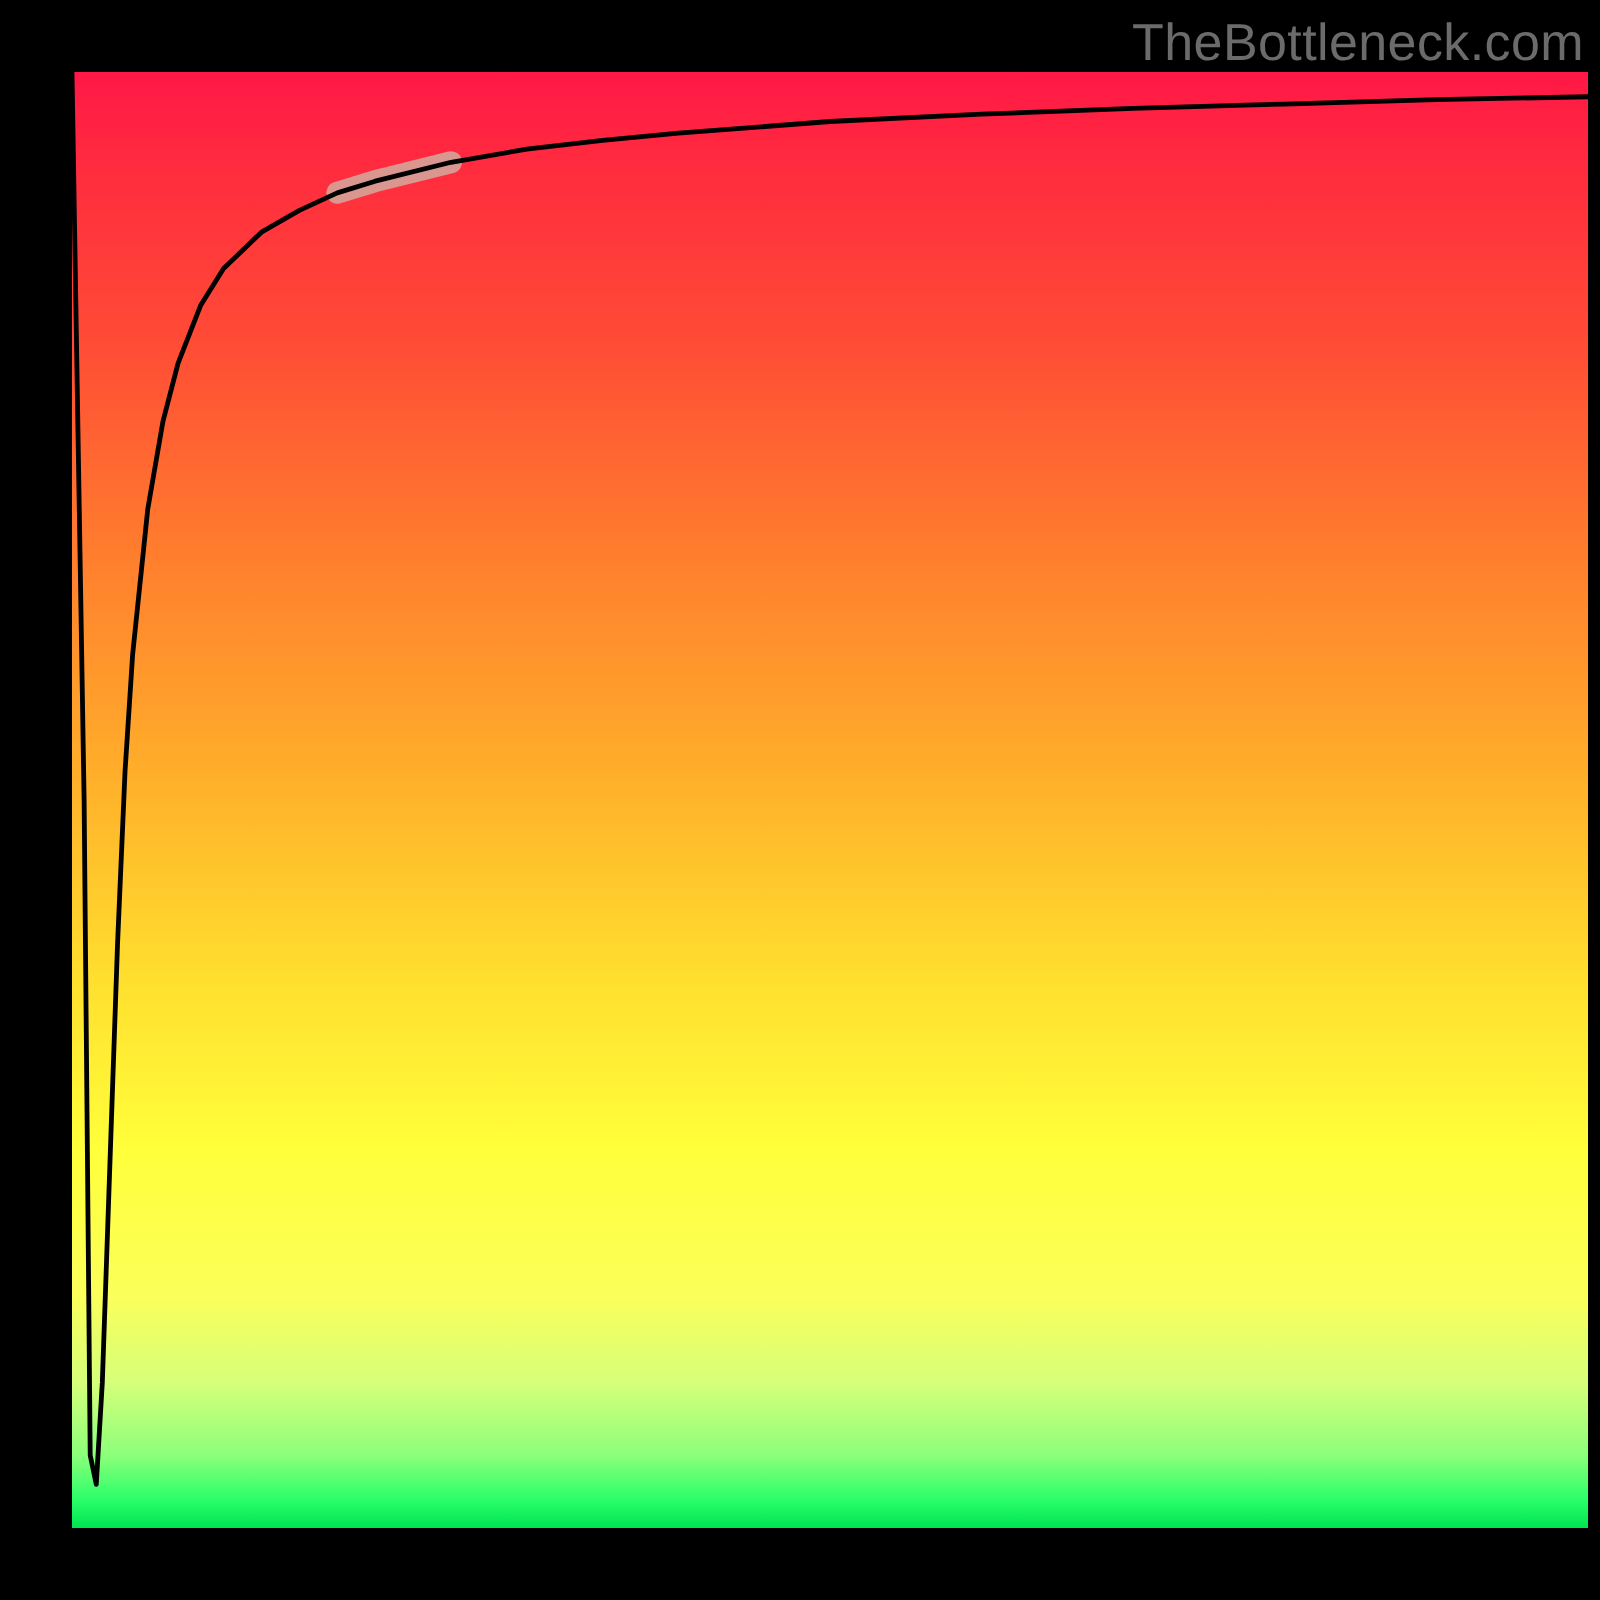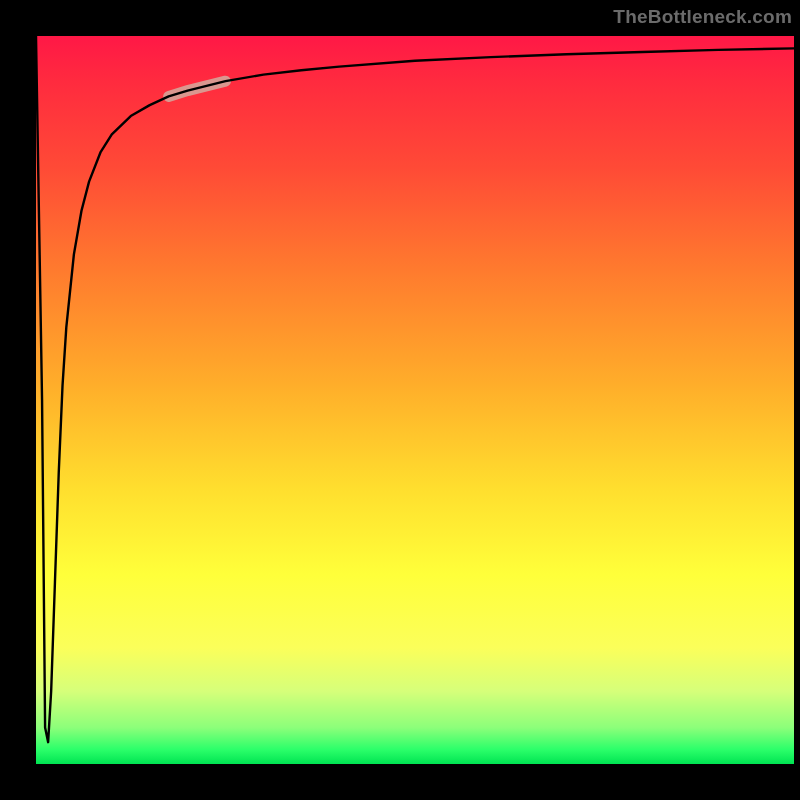--- a/index.html
+++ b/index.html
@@ -37,22 +37,22 @@
       #d6ff7a 90%,
       #8cff7a 95%,
       #2cff6a 98%,
       #00e452 100%
     );
   }
   .watermark {
     position: absolute;
     top: 6px;
     right: 8px;
-    font-size: 19px;
-    font-weight: 700;
+    font-size: 26px;
+    font-weight: 400;
     color: #6b6b6b;
     letter-spacing: 0.2px;
     user-select: none;
   }
   svg.curve-layer {
     position: absolute;
     left: 36px;
     top: 36px;
     width: 758px;
     height: 728px;

